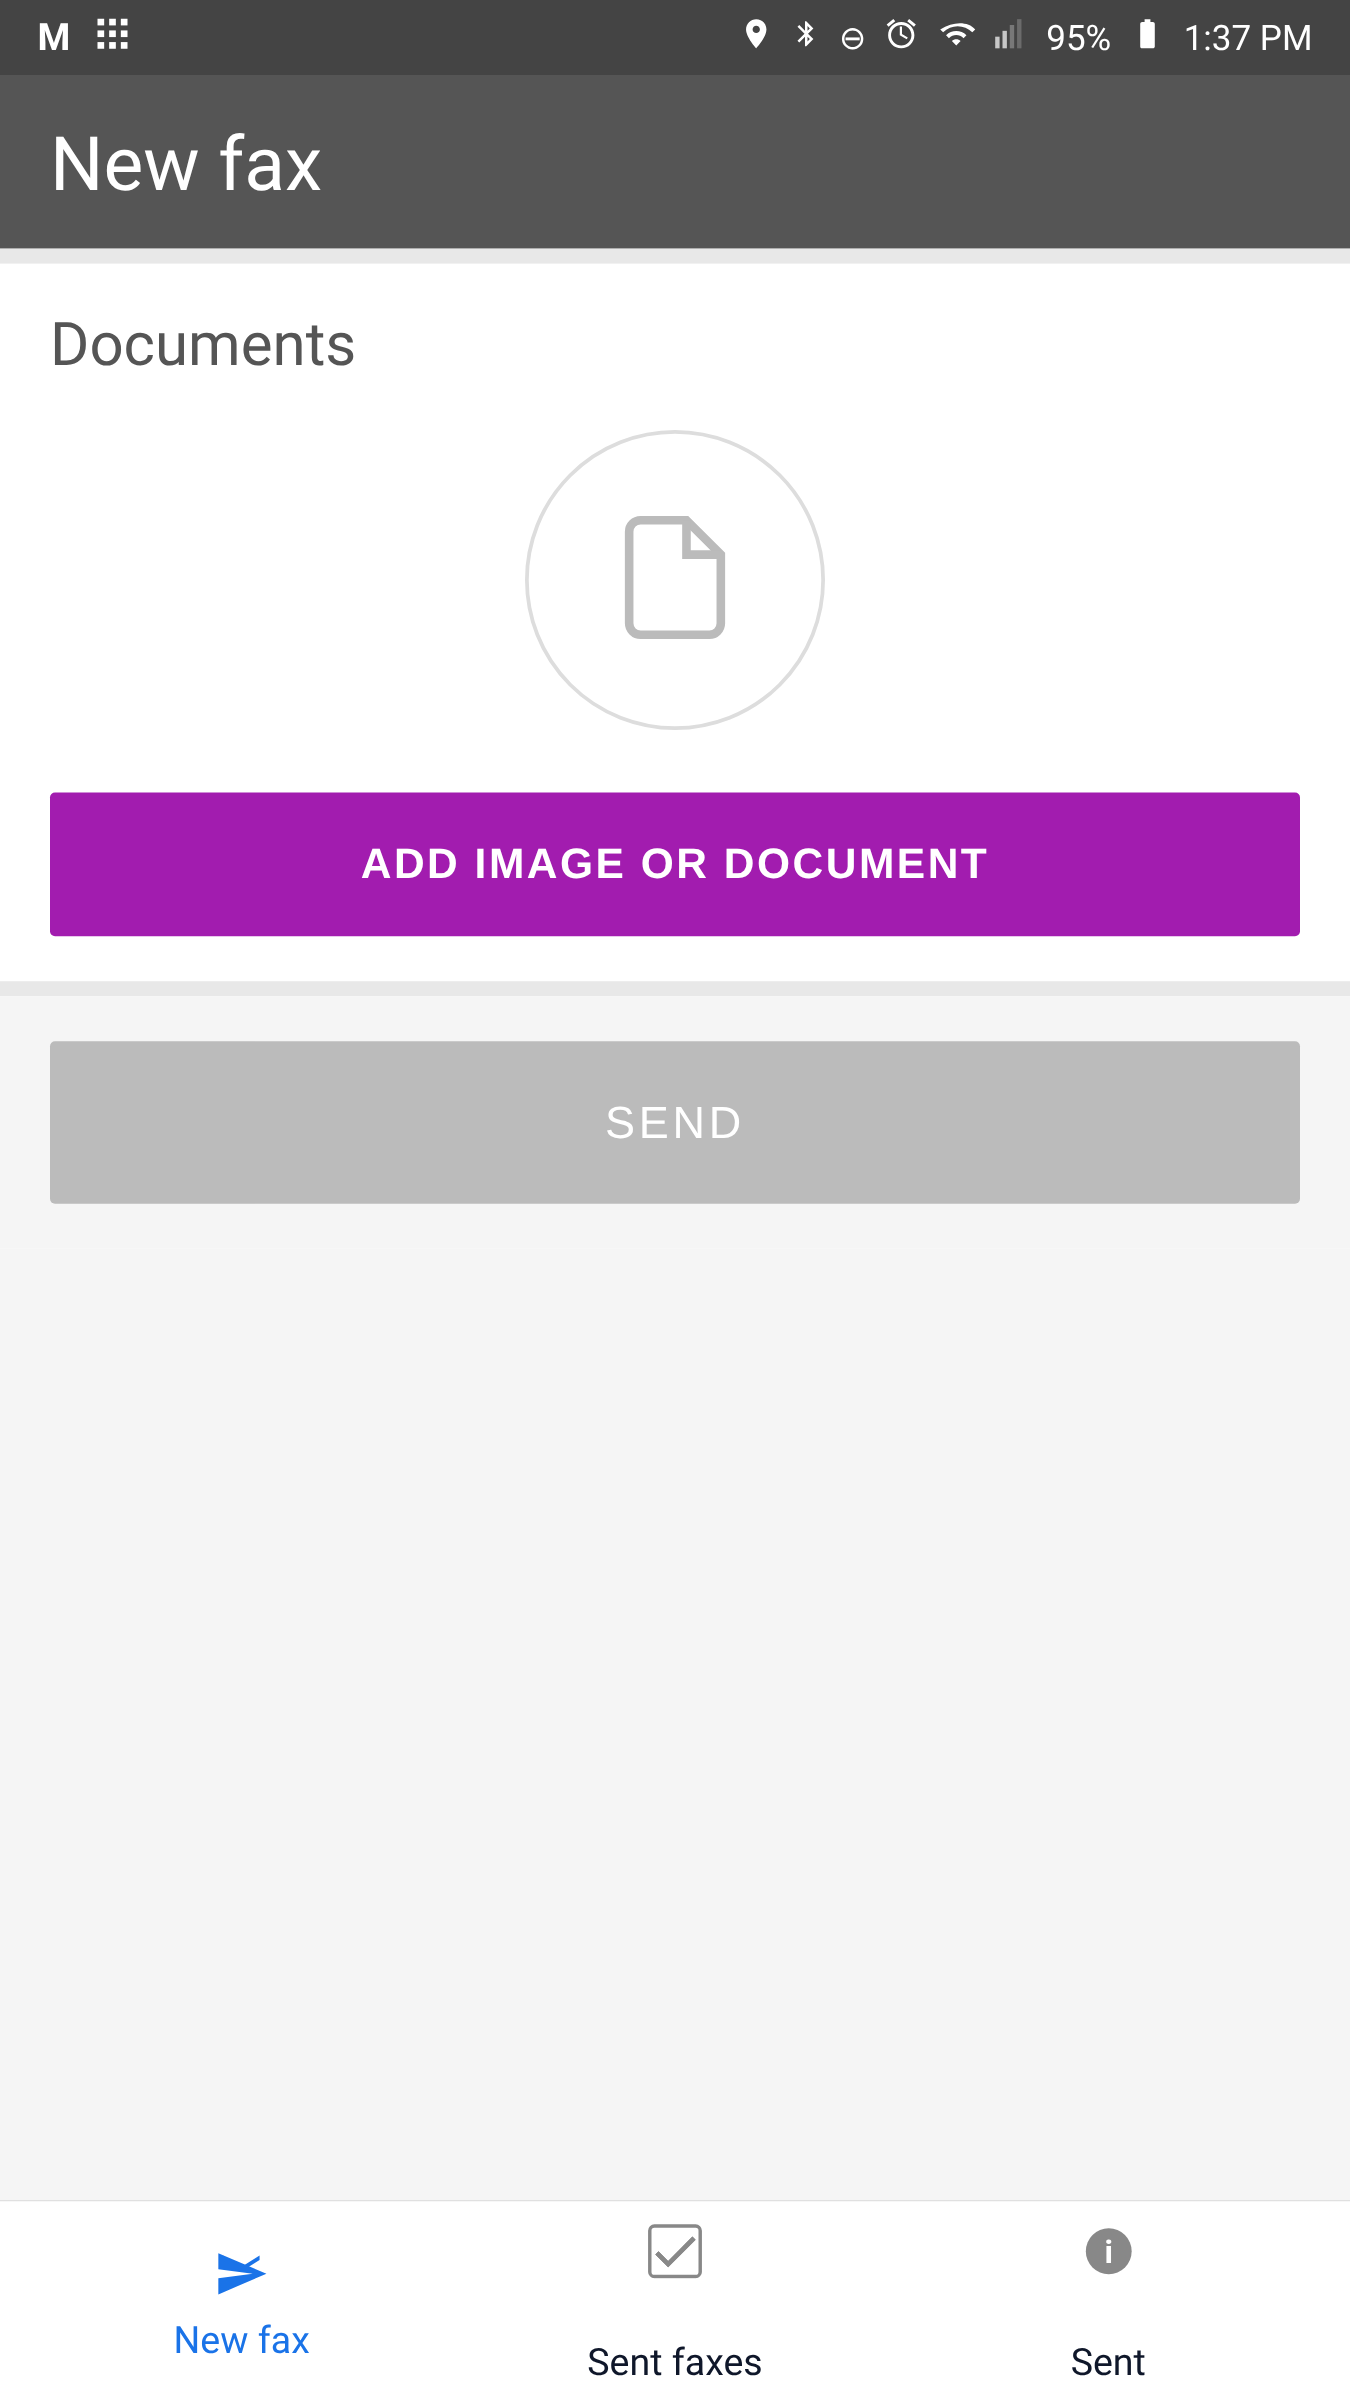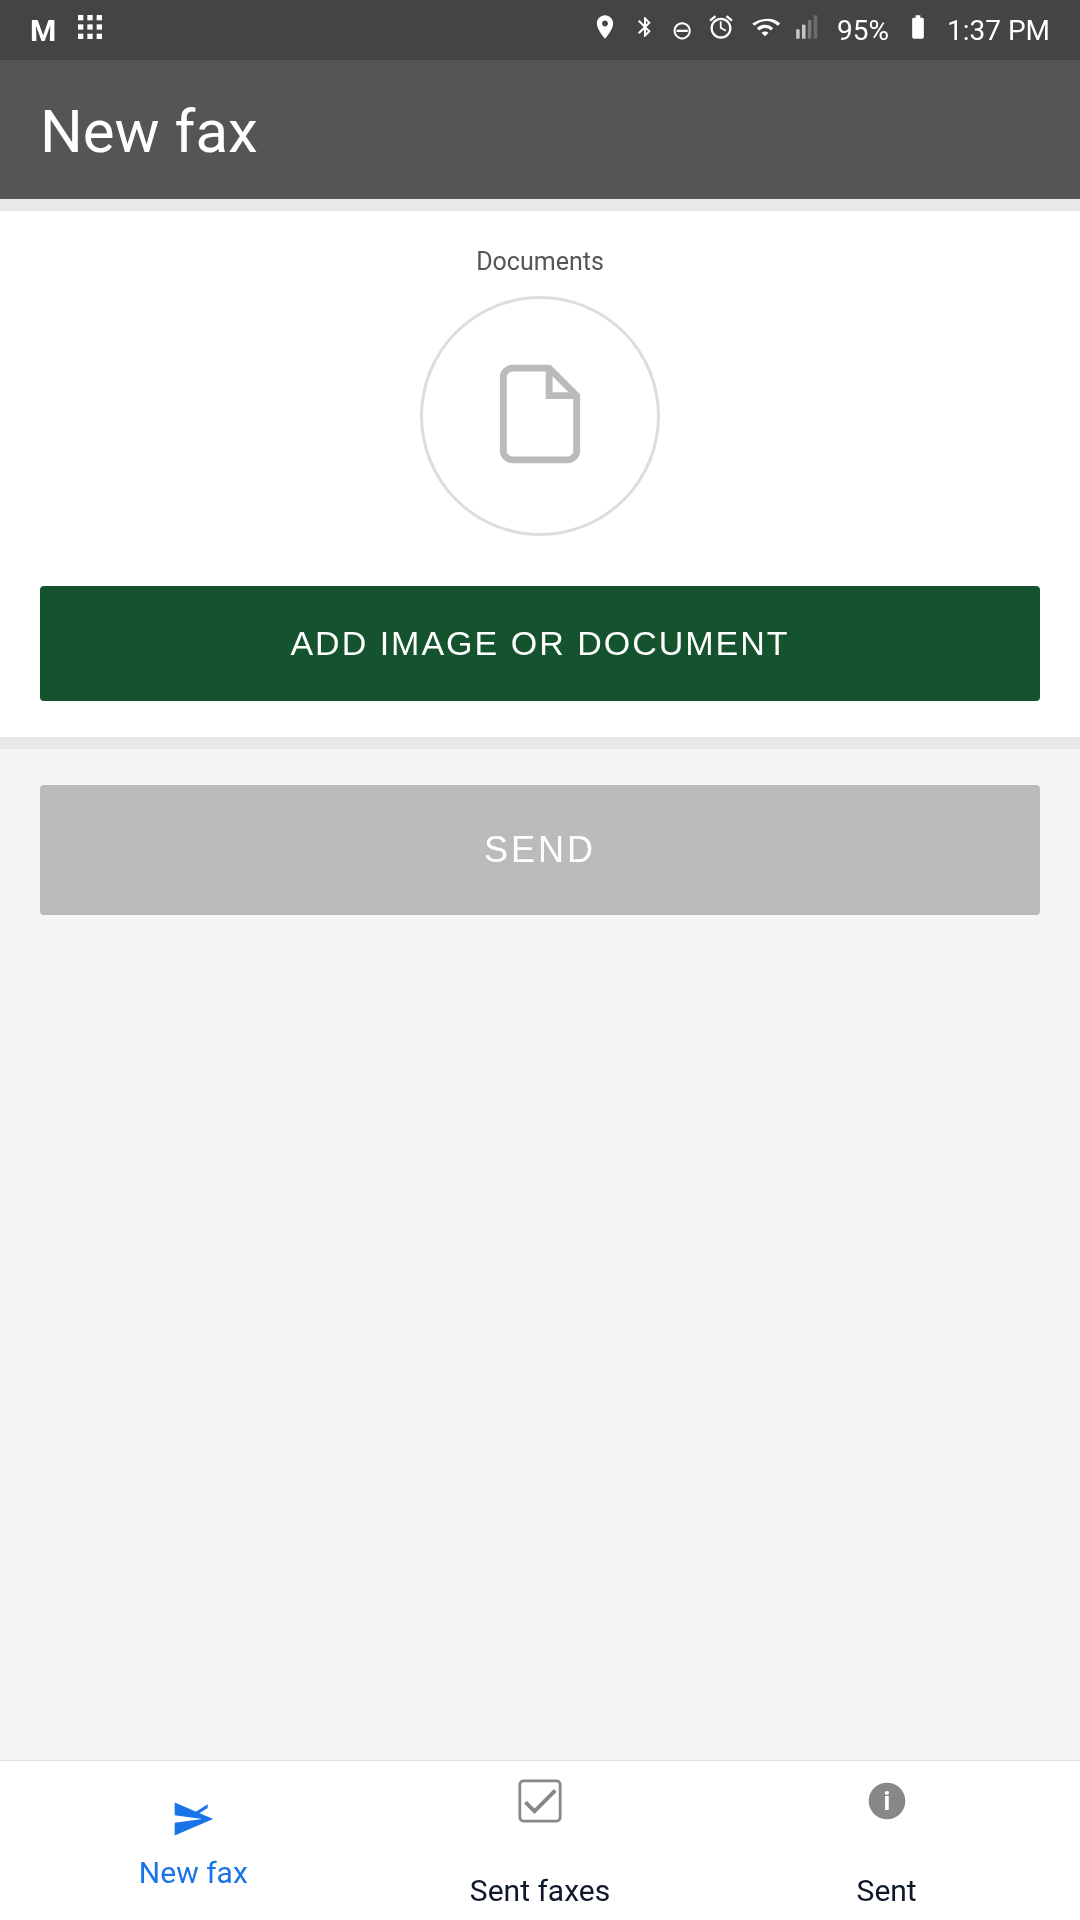--- a/index.html
+++ b/index.html
@@ -125,24 +125,23 @@
       height: 12px;
       background: #e8e8e8;
     }
 
     
     .documents-section {
       background: white;
       padding: 36px 40px 36px;
     }
     .documents-label {
-      font-size: 25px;
+      font-size: 48px;
       color: #555;
-      margin-bottom: 20px;
-      text-align: center;
+      margin-bottom: 40px;
     }
     .document-placeholder {
       display: flex;
       justify-content: center;
       align-items: center;
       margin-bottom: 50px;
     }
     .doc-circle {
       width: 240px;
       height: 240px;
@@ -151,27 +150,27 @@
       display: flex;
       align-items: center;
       justify-content: center;
     }
     .doc-icon svg {
       width: 110px;
       height: 120px;
     }
 
     .add-document-btn {
-      background: #14532d;
+      background: #a21caf;
       color: white;
       border: none;
       width: 100%;
       padding: 38px 8px;
       font-size: 34px;
-      font-weight: 400;
+      font-weight: 700;
       letter-spacing: 2px;
       cursor: pointer;
       border-radius: 4px;
       text-transform: uppercase;
     }
 
     
     .bottom-divider {
       height: 12px;
       background: #e8e8e8;

